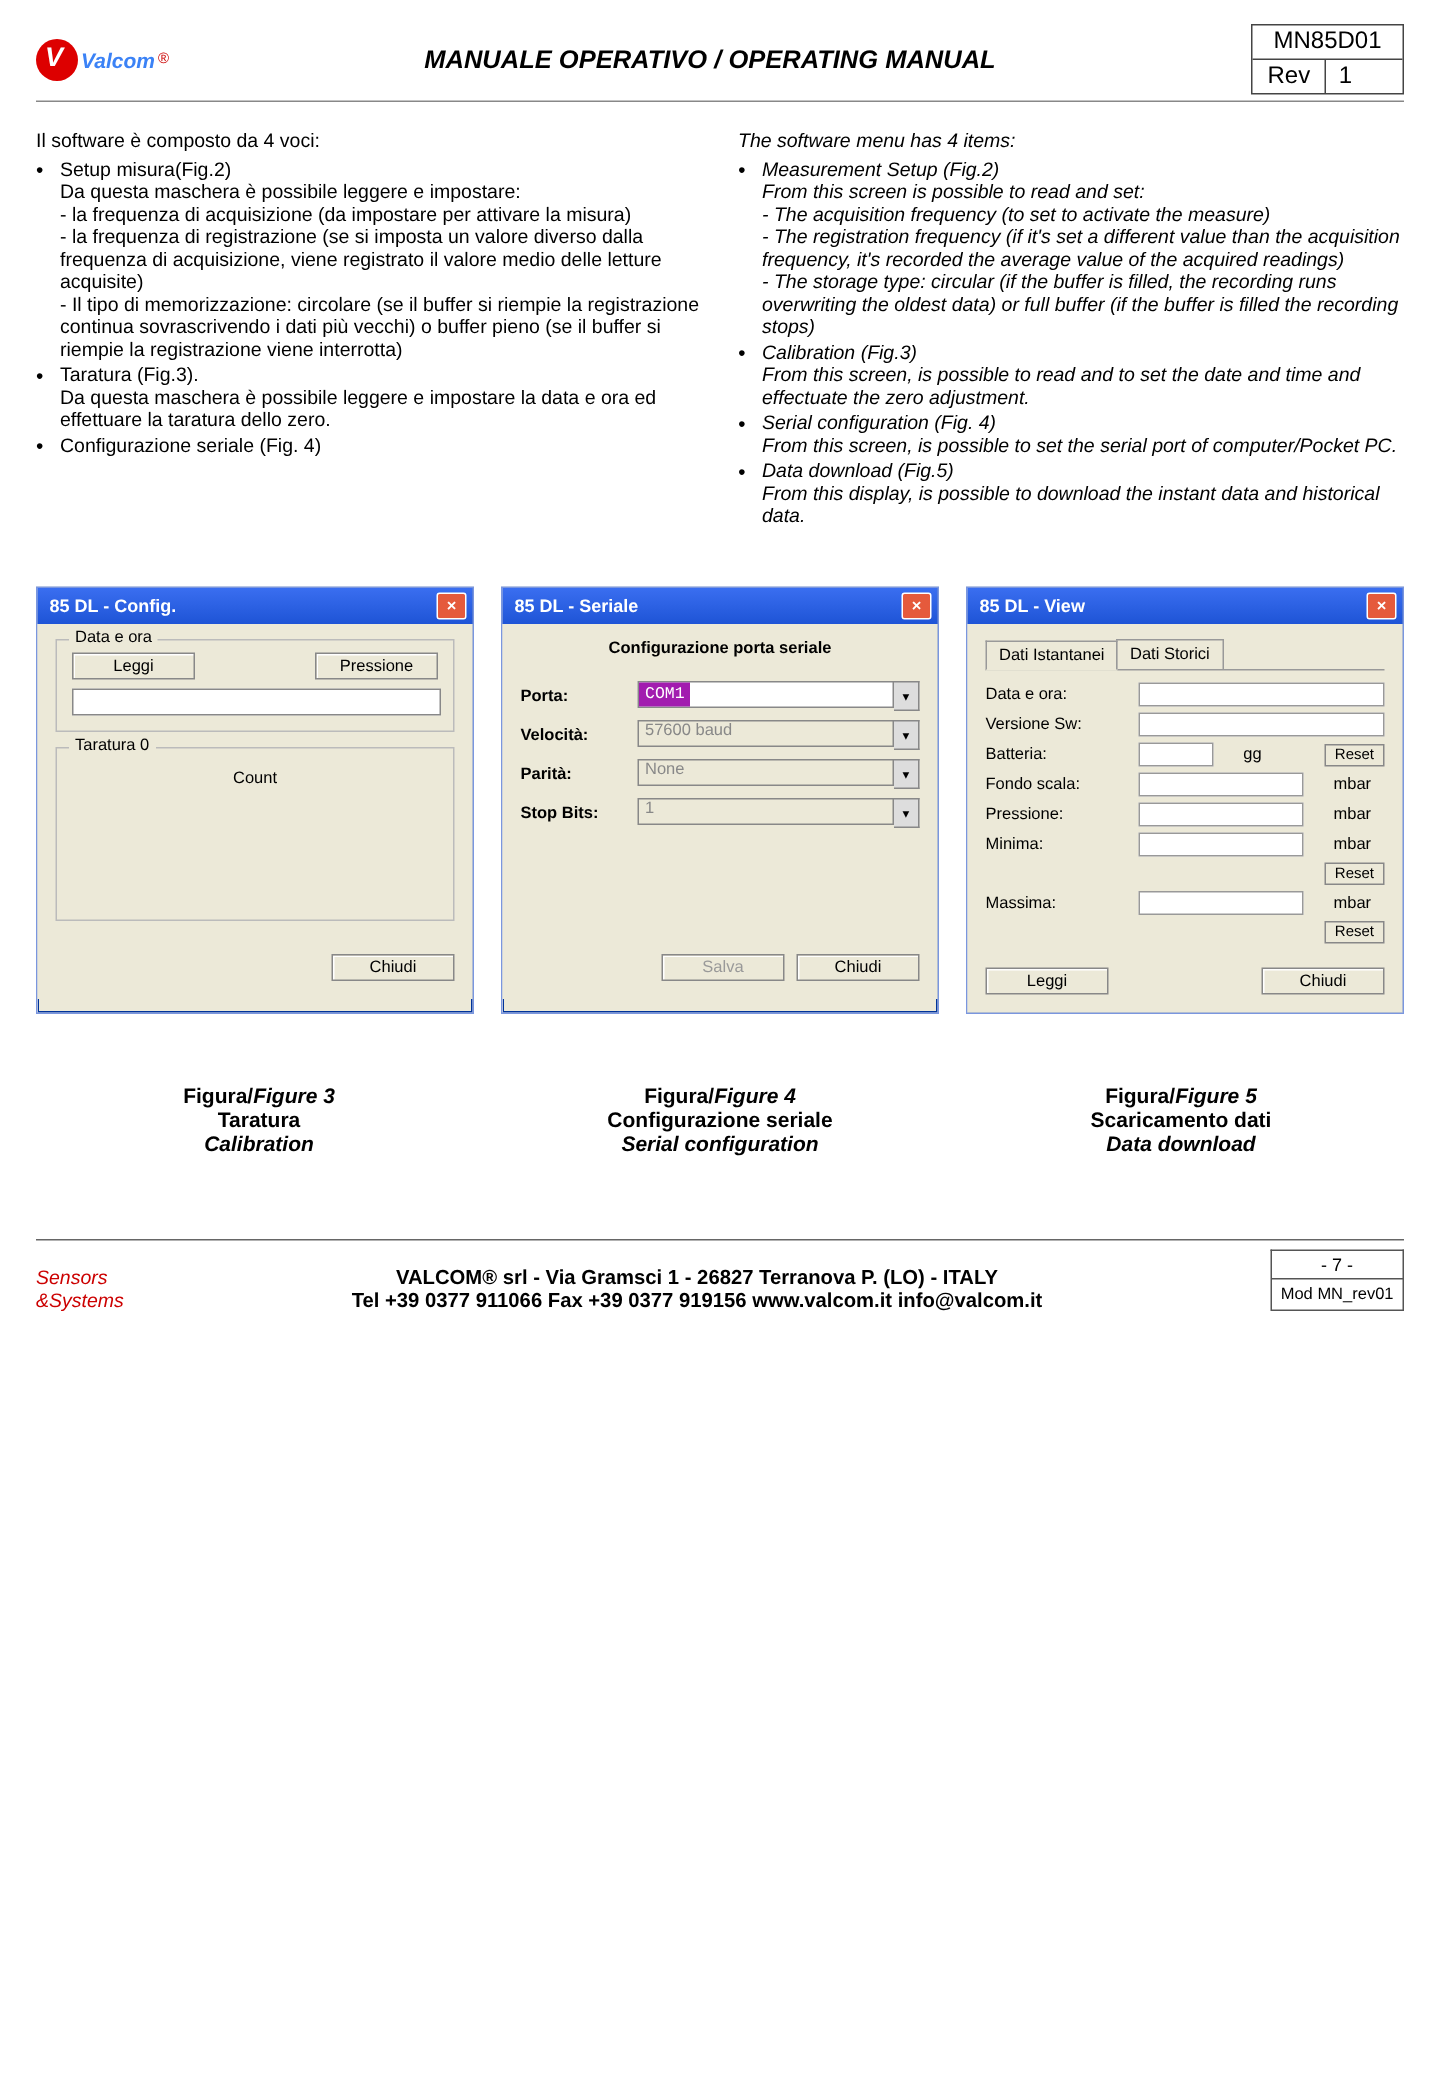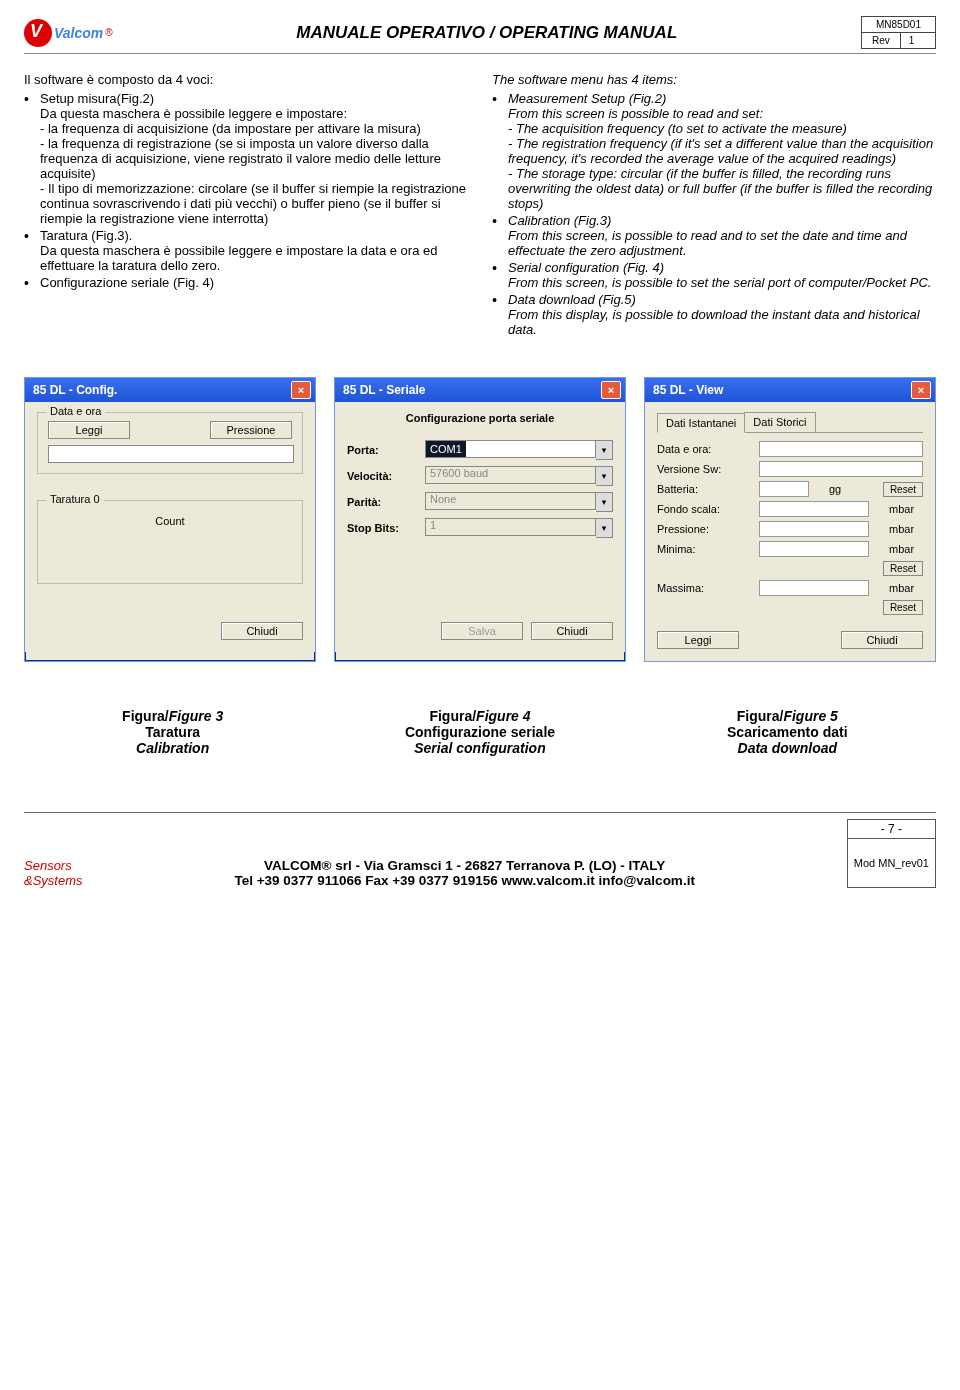--- a/index.html
+++ b/index.html
@@ -4,67 +4,67 @@
 <style>
   body { margin:0; font-family: Arial, sans-serif; font-size:13px; background:#fff; width:960px; }
   .page { width:960px; padding:16px 24px 12px 24px; box-sizing:border-box; }
   .header { display:flex; align-items:center; border-bottom:1px solid #888; padding-bottom:4px; }
   .logo { display:flex; align-items:center; gap:2px; }
   .logo-mark { width:28px; height:28px; border-radius:50%; background:#d00; position:relative; }
   .logo-mark::after { content:"V"; position:absolute; left:6px; top:2px; color:#fff; font-weight:bold; font-size:18px; font-style:italic; }
   .logo-text { font-style:italic; font-weight:bold; font-size:14px; color:#3b82f6; }
   .logo-r { font-size:10px; vertical-align:super; color:#c00; }
   .title-area { flex:1; text-align:center; font-weight:bold; font-style:italic; font-size:17px; }
-  .doc-box { border:1px solid #444; font-size:10px; }
+  .doc-box { border:1px solid #444; font-size:16px; }
   .doc-box-row { display:flex; }
   .doc-box-cell { padding:2px 8px; }
   .doc-box .top { border-bottom:1px solid #444; text-align:center; padding:2px 14px; }
   .doc-box .rev { border-right:1px solid #444; padding:2px 10px;}
   .content { display:flex; gap:24px; margin-top:18px; }
   .col { flex:1; }
   .col p, .col ul { margin:0 0 4px 0; }
   .bullets { list-style:none; padding:0; margin:0 0 0 20px; }
   .bullets li { position:relative; padding-left:16px; margin-bottom:2px; }
   .bullets > li::before { content:"•"; position:absolute; left:0; font-size:14px; }
   .col-right { font-style:italic; }
   
   .screenshots { display:flex; gap:10px; margin-top:36px; justify-content:space-between; }
   .win { border:1px solid #7a96df; background:#ece9d8; width:290px; font-size:11px; font-family:Tahoma, Arial, sans-serif; box-shadow:0 0 0 1px #003399 inset;}
   .win-titlebar { background:linear-gradient(#3a6ef0,#1e54d6); color:#fff; display:flex; align-items:center; padding:3px 4px 3px 8px; font-weight:bold; font-size:12px;}
   .win-titlebar .spacer { flex:1; }
   .win-close { width:18px; height:16px; background:#e55a3c; border:1px solid #fff; border-radius:2px; display:flex; align-items:center; justify-content:center; color:#fff; font-weight:bold; font-size:11px; line-height:1;}
   .win-body { background:#ece9d8; padding:10px 12px 12px 12px; min-height:250px; box-sizing:border-box; display:flex; flex-direction:column;}
-  .groupbox { border:1px solid #bbb; padding:8px 10px 10px 10px; position:relative; margin-bottom:26px;}
+  .groupbox { border:1px solid #bbb; padding:8px 10px 10px 10px; position:relative; margin-bottom:10px;}
   .groupbox-title { position:absolute; top:-8px; left:8px; background:#ece9d8; padding:0 4px; font-size:11px;}
   .btn { background:#ece9d8; border:1px solid #888; padding:2px 10px; font-size:11px; min-width:60px; text-align:center; box-shadow:inset 1px 1px #fff;}
   .input { background:#fff; border:1px solid #888; height:16px; }
   .input.readonly { background:#ece9d8; }
   .row { display:flex; gap:8px; align-items:center; margin-bottom:6px;}
   .lbl { width:70px; }
   .combo { flex:1; display:flex; }
   .combo .input { flex:1; }
   .combo-arrow { width:16px; height:18px; background:#ddd; border:1px solid #888; border-left:none; display:flex; align-items:center; justify-content:center; font-size:9px;}
-  .sel { background:#0f172a; color:#fff; padding:0 4px; display:inline-block; height:16px; line-height:16px;}
+  .sel { background:#a21caf; color:#fff; padding:0 4px; display:inline-block; height:16px; line-height:16px;font-family:Liberation Mono, monospace;}
   .tabs { display:flex; border-bottom:1px solid #999; margin-bottom:8px;}
   .tab { padding:3px 8px; border:1px solid #999; border-bottom:none; background:#ece9d8; margin-right:-1px; font-size:11px;}
   .tab.active { background:#ece9d8; border-bottom:1px solid #ece9d8; position:relative; top:1px;}
   .btn-row { display:flex; gap:8px; justify-content:flex-end; margin-top:auto; padding-top:12px;}
   
   .captions { display:flex; gap:10px; margin-top:46px; justify-content:space-between; text-align:center; font-size:14px;}
   .captions > div { flex:1; }
   .cap-title { font-weight:bold; }
   .cap-it { font-weight:bold; }
   .cap-en { font-style:italic; font-weight:bold;}
   
   .footer { display:flex; align-items:flex-end; border-top:1px solid #666; margin-top:56px; padding-top:6px; gap:16px;}
   .footer-logo { color:#c00; font-style:italic; font-size:13px; line-height:1.1;}
   .footer-center { flex:1; text-align:center; font-weight:bold; font-size:13.5px;}
   .footer-right { text-align:center; font-size:12px;}
   .footer-right .pg { border:1px solid #555; border-bottom:none; padding:2px 10px;}
-  .footer-right .mod { border:1px solid #555; padding:18px 6px; font-size:11px;text-align:center;}
+  .footer-right .mod { border:1px solid #555; padding:4px 6px; font-size:11px;text-align:center;}
   
   .data-row { display:flex; align-items:center; margin-bottom:4px; gap:20px;}
   .data-lbl { width:82px; font-size:11px;}
   .data-val { flex:1; border:1px solid #999; height:14px; background:#fff;}
   .data-unit { width:34px; font-size:11px;}
   .small-btn { border:1px solid #888; background:#ece9d8; padding:1px 6px; font-size:10px;}
 </style>
 </head>
 <body>
 

